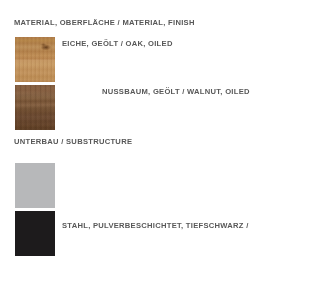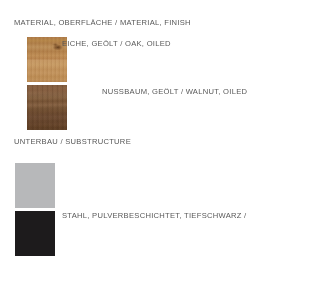--- a/index.html
+++ b/index.html
@@ -12,40 +12,40 @@
     background: #ffffff;
     font-family: "Liberation Sans", sans-serif;
     overflow: hidden;
   }
   #legend-root {
     position: relative;
     width: 300px;
     height: 252px;
     box-sizing: border-box;
     padding: 0;
+    font-weight: bold;
   }
   .section {
     position: absolute;
     left: 0;
     width: 300px;
   }
   .section-title {
     position: absolute;
     left: 14px;
     font-size: 7.6px;
     letter-spacing: 0.28px;
     color: #575757;
     white-space: nowrap;
     line-height: 10px;
   }
   .swatch-row {
     position: absolute;
     left: 0;
     width: 300px;
-    padding-left: 12px;
   }
   .swatch {
     position: absolute;
     left: 15px;
     width: 40px;
     box-sizing: border-box;
   }
   .swatch-label {
     position: absolute;
     left: 62px;
@@ -172,19 +172,19 @@
     <div class="section-title" style="top:137px;">UNTERBAU / SUBSTRUCTURE</div>
 
     <div class="swatch-row" style="top:163px;">
       <div class="swatch flat" style="top:0; background:#b7b8ba;"></div>
       <div class="swatch-label" style="top:2px;">
       </div>
     </div>
 
     <div class="swatch-row" style="top:211px;">
       <div class="swatch flat" style="top:0; background:#1d1b1c;"></div>
-      <div class="swatch-label" style="top:0;">
+      <div class="swatch-label" style="top:10px;">
         <span class="l1">STAHL, PULVERBESCHICHTET, TIEFSCHWARZ /</span>
       </div>
     </div>
   </div>
 
 </div>
 
 </body></html>

